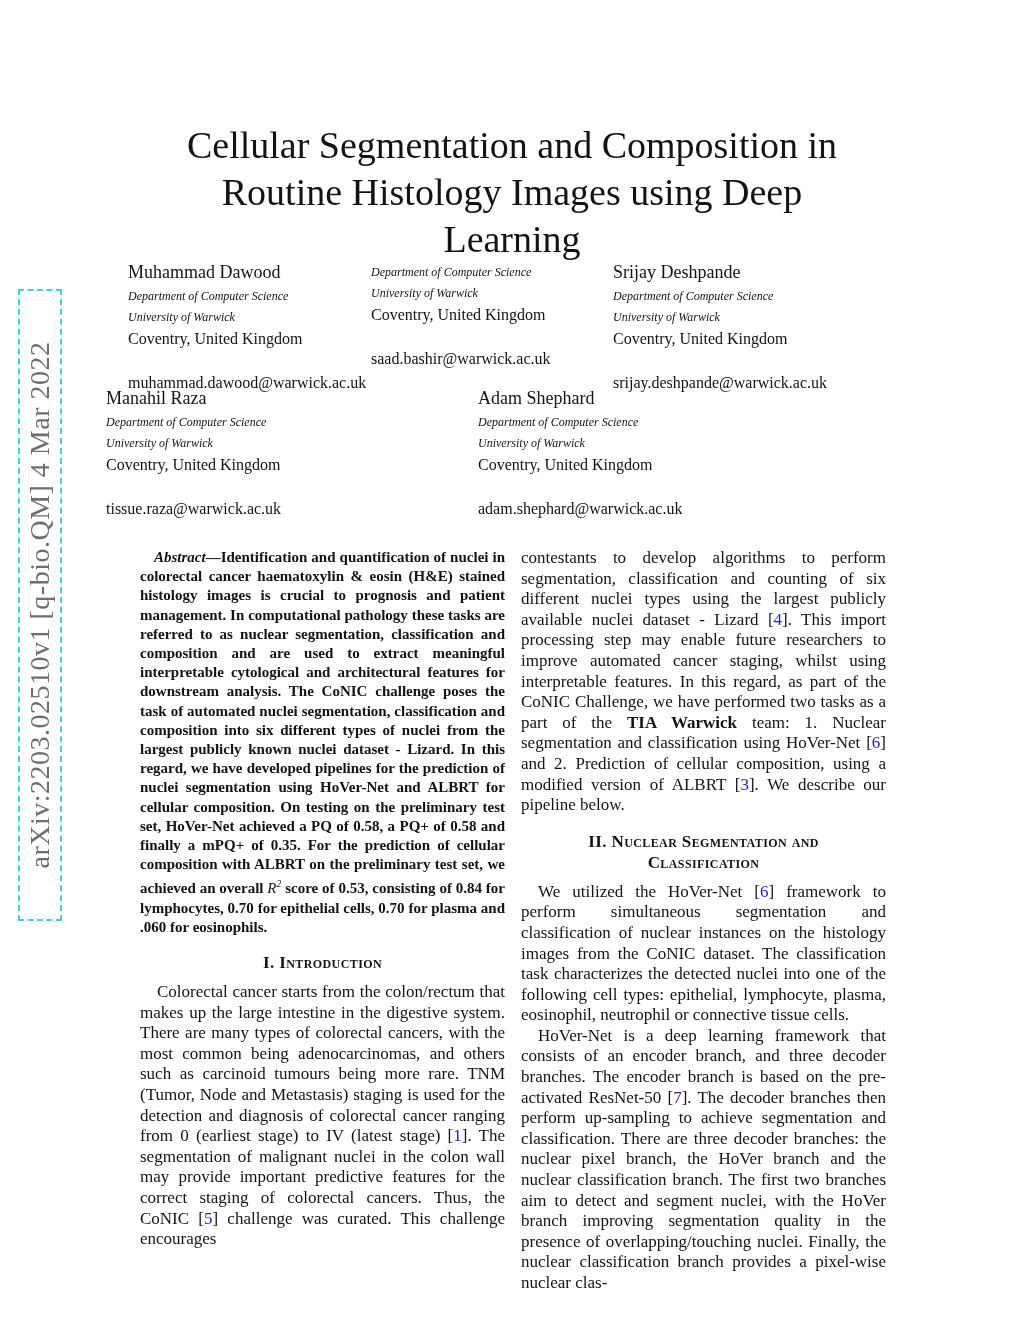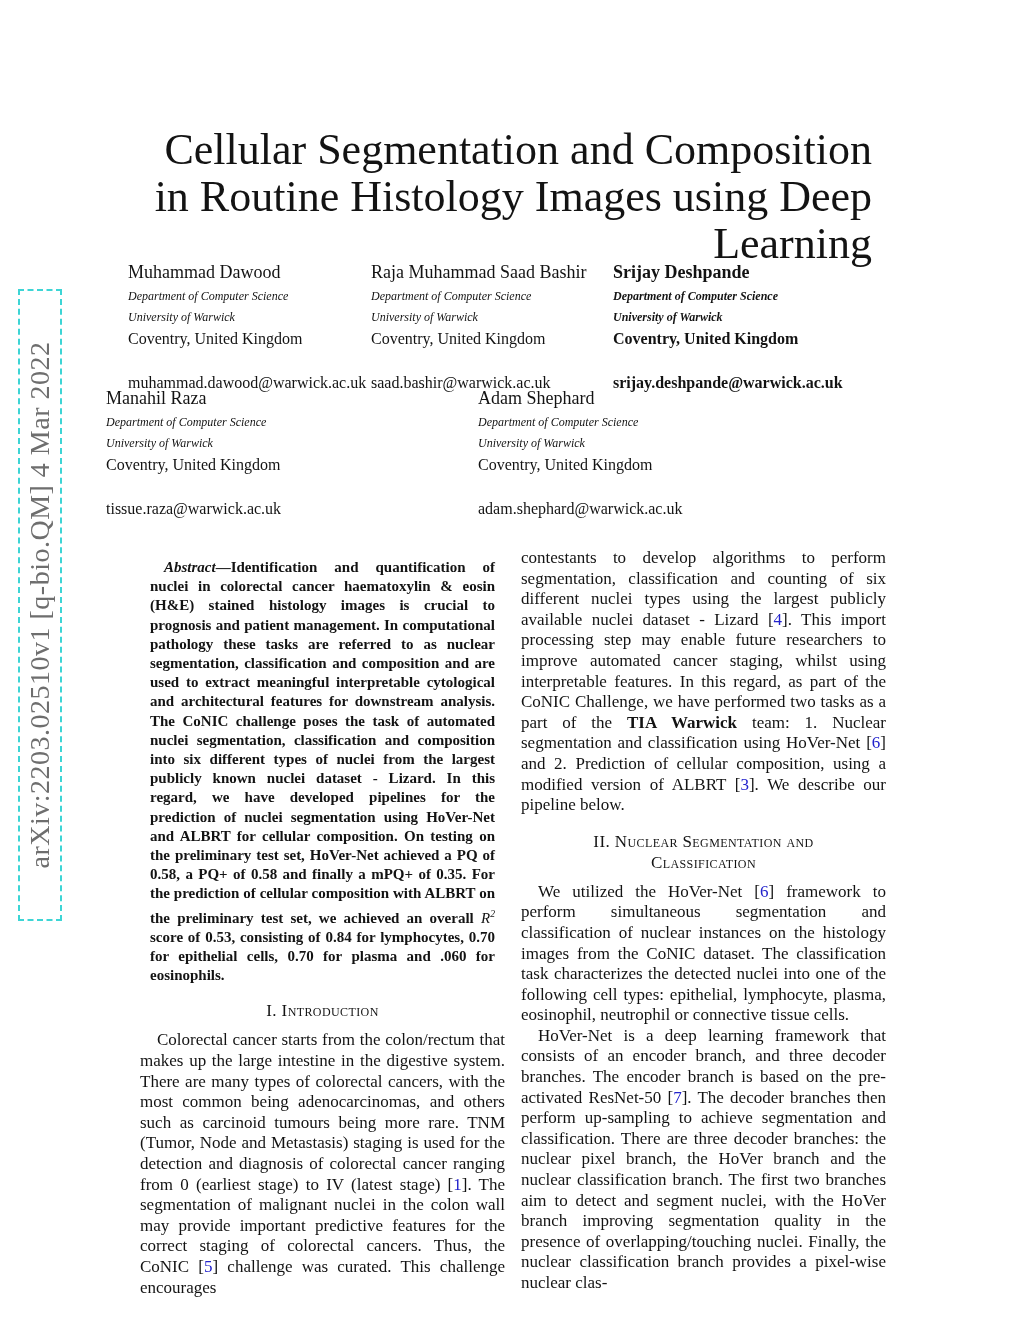--- a/index.html
+++ b/index.html
@@ -15,55 +15,55 @@
   }
   .arxiv-text {
     position:absolute; left:50%; top:50%;
     transform:translate(-50%,-50%) rotate(-90deg);
     white-space:nowrap; font-size:28px; color:#6e6e6e; letter-spacing:0.5px;
   }
 
   
   .title {
     position:absolute; top:97px; left:50%; transform:translateX(-50%);
-    width:720px; text-align:right; font-size:44px; line-height:47px; font-weight:normal;
+    width:720px; text-align:center; font-size:38px; line-height:47px; font-weight:normal;
   }
 
   
   .author { position:absolute; width:300px; text-align:left; line-height:21px; }
   .a-name  { font-size:18px; margin-bottom:3px; }
   .a-aff   { font-style:italic; font-size:12px; }
   .a-loc   { font-size:16px; }
   .a-email { font-size:16px;margin-top:23px; }
   .r1c1 { left:128px; top:262px; }
   .r1c2 { left:371px; top:262px; }
-  .r1c3 { left:613px; top:262px;font-weight:bold; }
+  .r1c3 { left:613px; top:262px; }
   .r2c1 { left:106px; top:388px; }
   .r2c2 { left:478px; top:388px; }
 
   
   .columns {
     position:absolute; top:548px; left:140px; width:746px;
     display:flex; gap:16px;
   }
   .col { width:365px; text-align:justify; }
 
   .abstract, .index-terms {
     font-weight:bold; font-size:15px; line-height:19.2px;
-    text-indent:14px; margin:10px;
+    text-indent:14px; margin:0;
   }
   .index-terms { margin-top:14px; }
 
   .body-par {
     font-size:17px; line-height:20.6px; text-indent:17px; margin:0;
   }
   .no-indent { text-indent:0; }
 
   .sec-heading {
-    font-size:17px; font-weight:normal; font-variant:small-caps;
+    font-size:17px; font-weight:bold; font-variant:small-caps;
     text-align:center; text-indent:0; letter-spacing:0.4px;
     margin:15px 28px 9px 28px; line-height:21px;
   }
 
   .seg-cite { color:#2222cc; }
   .seg-bold { font-weight:bold; }
   .seg-bi   { font-weight:bold; font-style:italic; }
   .seg-math { font-style:italic; font-weight:normal; }
   .seg-sup  { font-weight:normal; vertical-align:super; font-size:0.65em; font-style:italic; }
 </style>
@@ -80,21 +80,20 @@
 
   <div class="author r1c1">
     <div class="a-name">Muhammad Dawood</div>
     <div class="a-aff">Department of Computer Science</div>
     <div class="a-aff">University of Warwick</div>
     <div class="a-loc">Coventry, United Kingdom</div>
     <div class="a-email">muhammad.dawood@warwick.ac.uk</div>
   </div>
 
   <div class="author r1c2">
-    <div class="a-name">Raja Muhammad Saad Bashir</div>
     <div class="a-aff">Department of Computer Science</div>
     <div class="a-aff">University of Warwick</div>
     <div class="a-loc">Coventry, United Kingdom</div>
     <div class="a-email">saad.bashir@warwick.ac.uk</div>
   </div>
 
   <div class="author r1c3">
     <div class="a-name">Srijay Deshpande</div>
     <div class="a-aff">Department of Computer Science</div>
     <div class="a-aff">University of Warwick</div>

